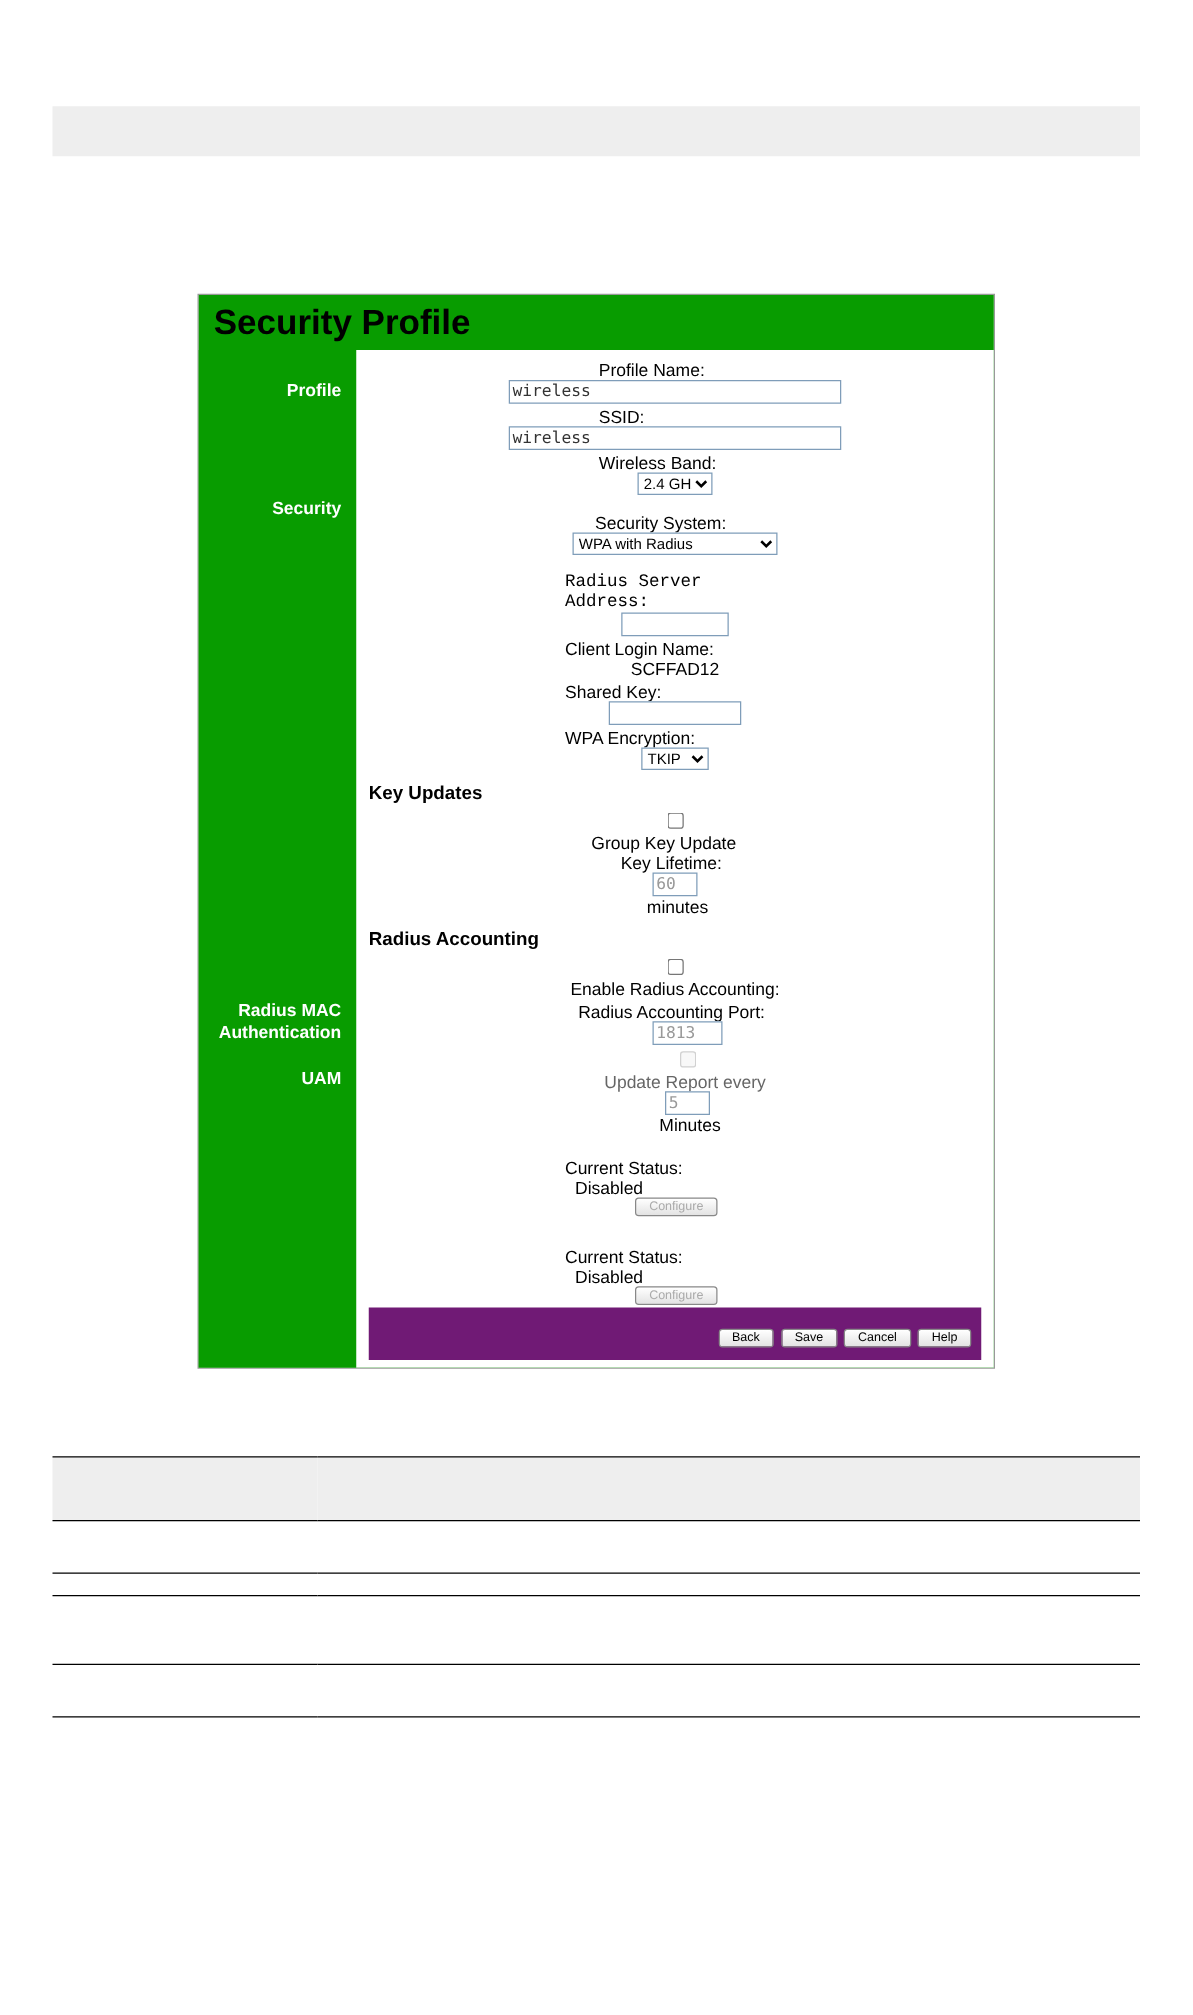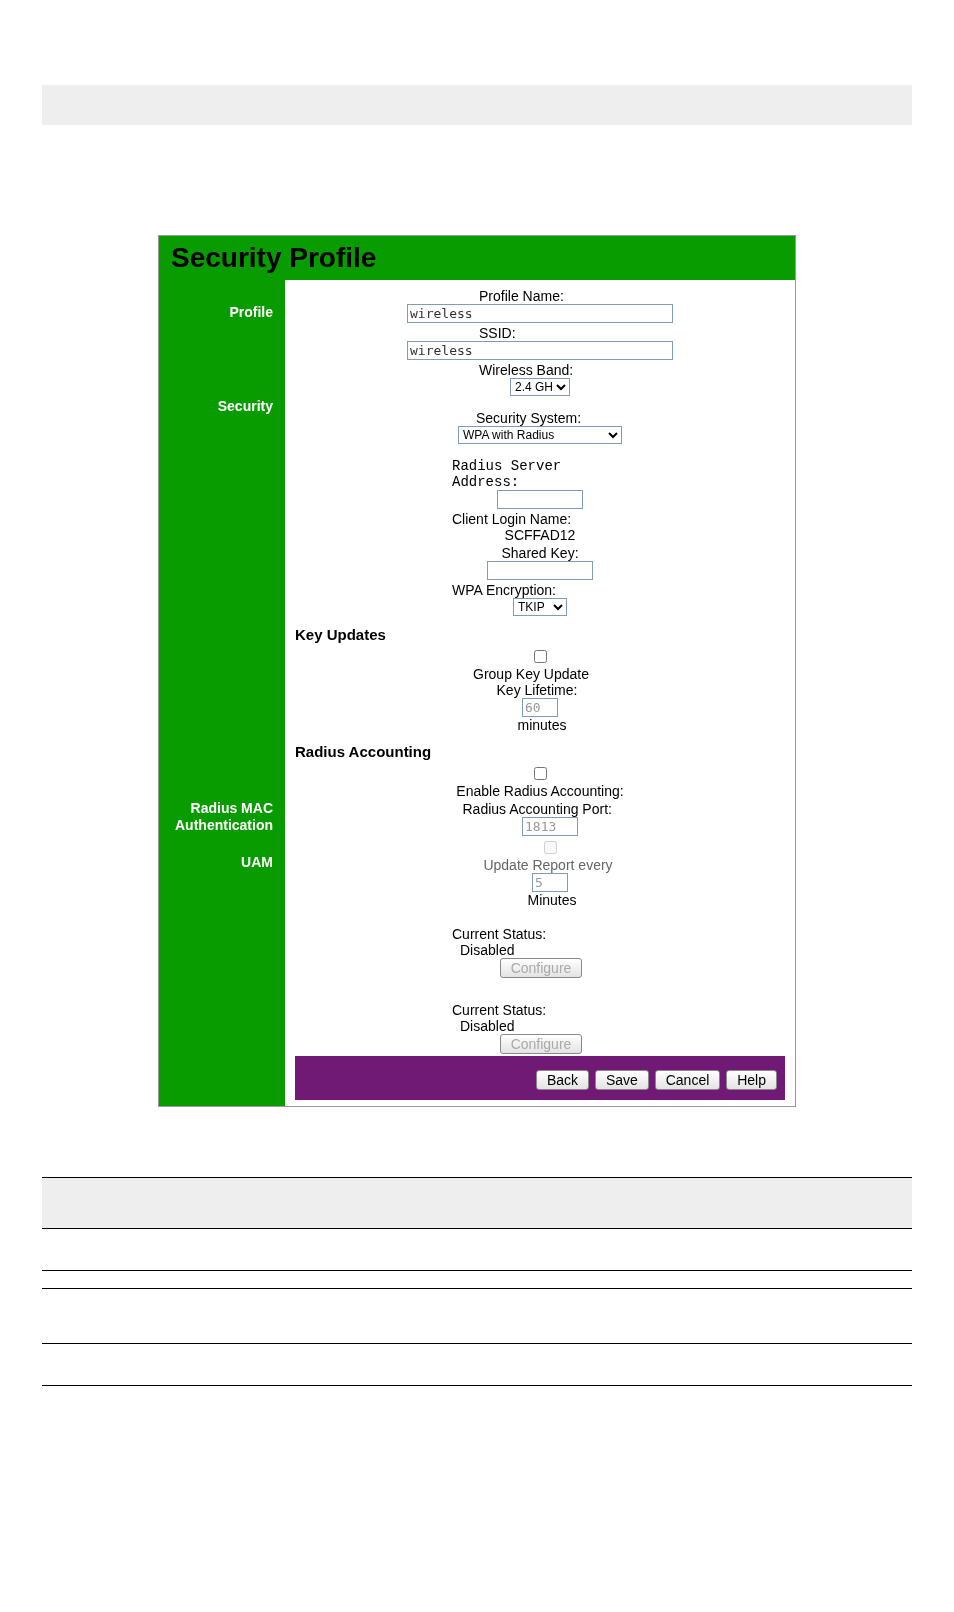--- a/index.html
+++ b/index.html
@@ -118,21 +118,21 @@
   }
   .spacer {
     height: 10px;
   }
   .footer-buttons {
     text-align: right;
     padding: 14px 8px 10px 0;
     background: #701a75;
   }
   button {
-    font-size: 14px;
+    font-size: 10px;
     padding: 1px 10px;
     border: 1px solid #888;
     border-radius: 3px;
     background: linear-gradient(#ffffff, #e3e3e3);
     color: #000;
     margin-left: 2px;
     cursor: pointer;
   }
   button:disabled, button.disabled {
     color: #aaa;
@@ -217,21 +217,21 @@
 
       <div class="form-row">
         <span class="form-label wide" style="width:176px;font-family:Liberation Mono, monospace;">Radius Server Address:</span>
         <input type="text" style="width: 80px;" value="">
       </div>
       <div class="form-row">
         <span class="form-label wide" style="width:176px;">Client Login Name:</span>
         <span>SCFFAD12</span>
       </div>
       <div class="form-row">
-        <span class="form-label wide" style="width:176px;text-align:center;">Shared Key:</span>
+        <span class="form-label wide" style="width:176px;">Shared Key:</span>
         <input type="text" style="width: 100px;" value="">
       </div>
       <div class="form-row">
         <span class="form-label wide" style="width:176px;">WPA Encryption:</span>
         <select class="w-enc">
           <option>TKIP</option>
         </select>
       </div>
 
       <div class="subheading">Key Updates</div>

